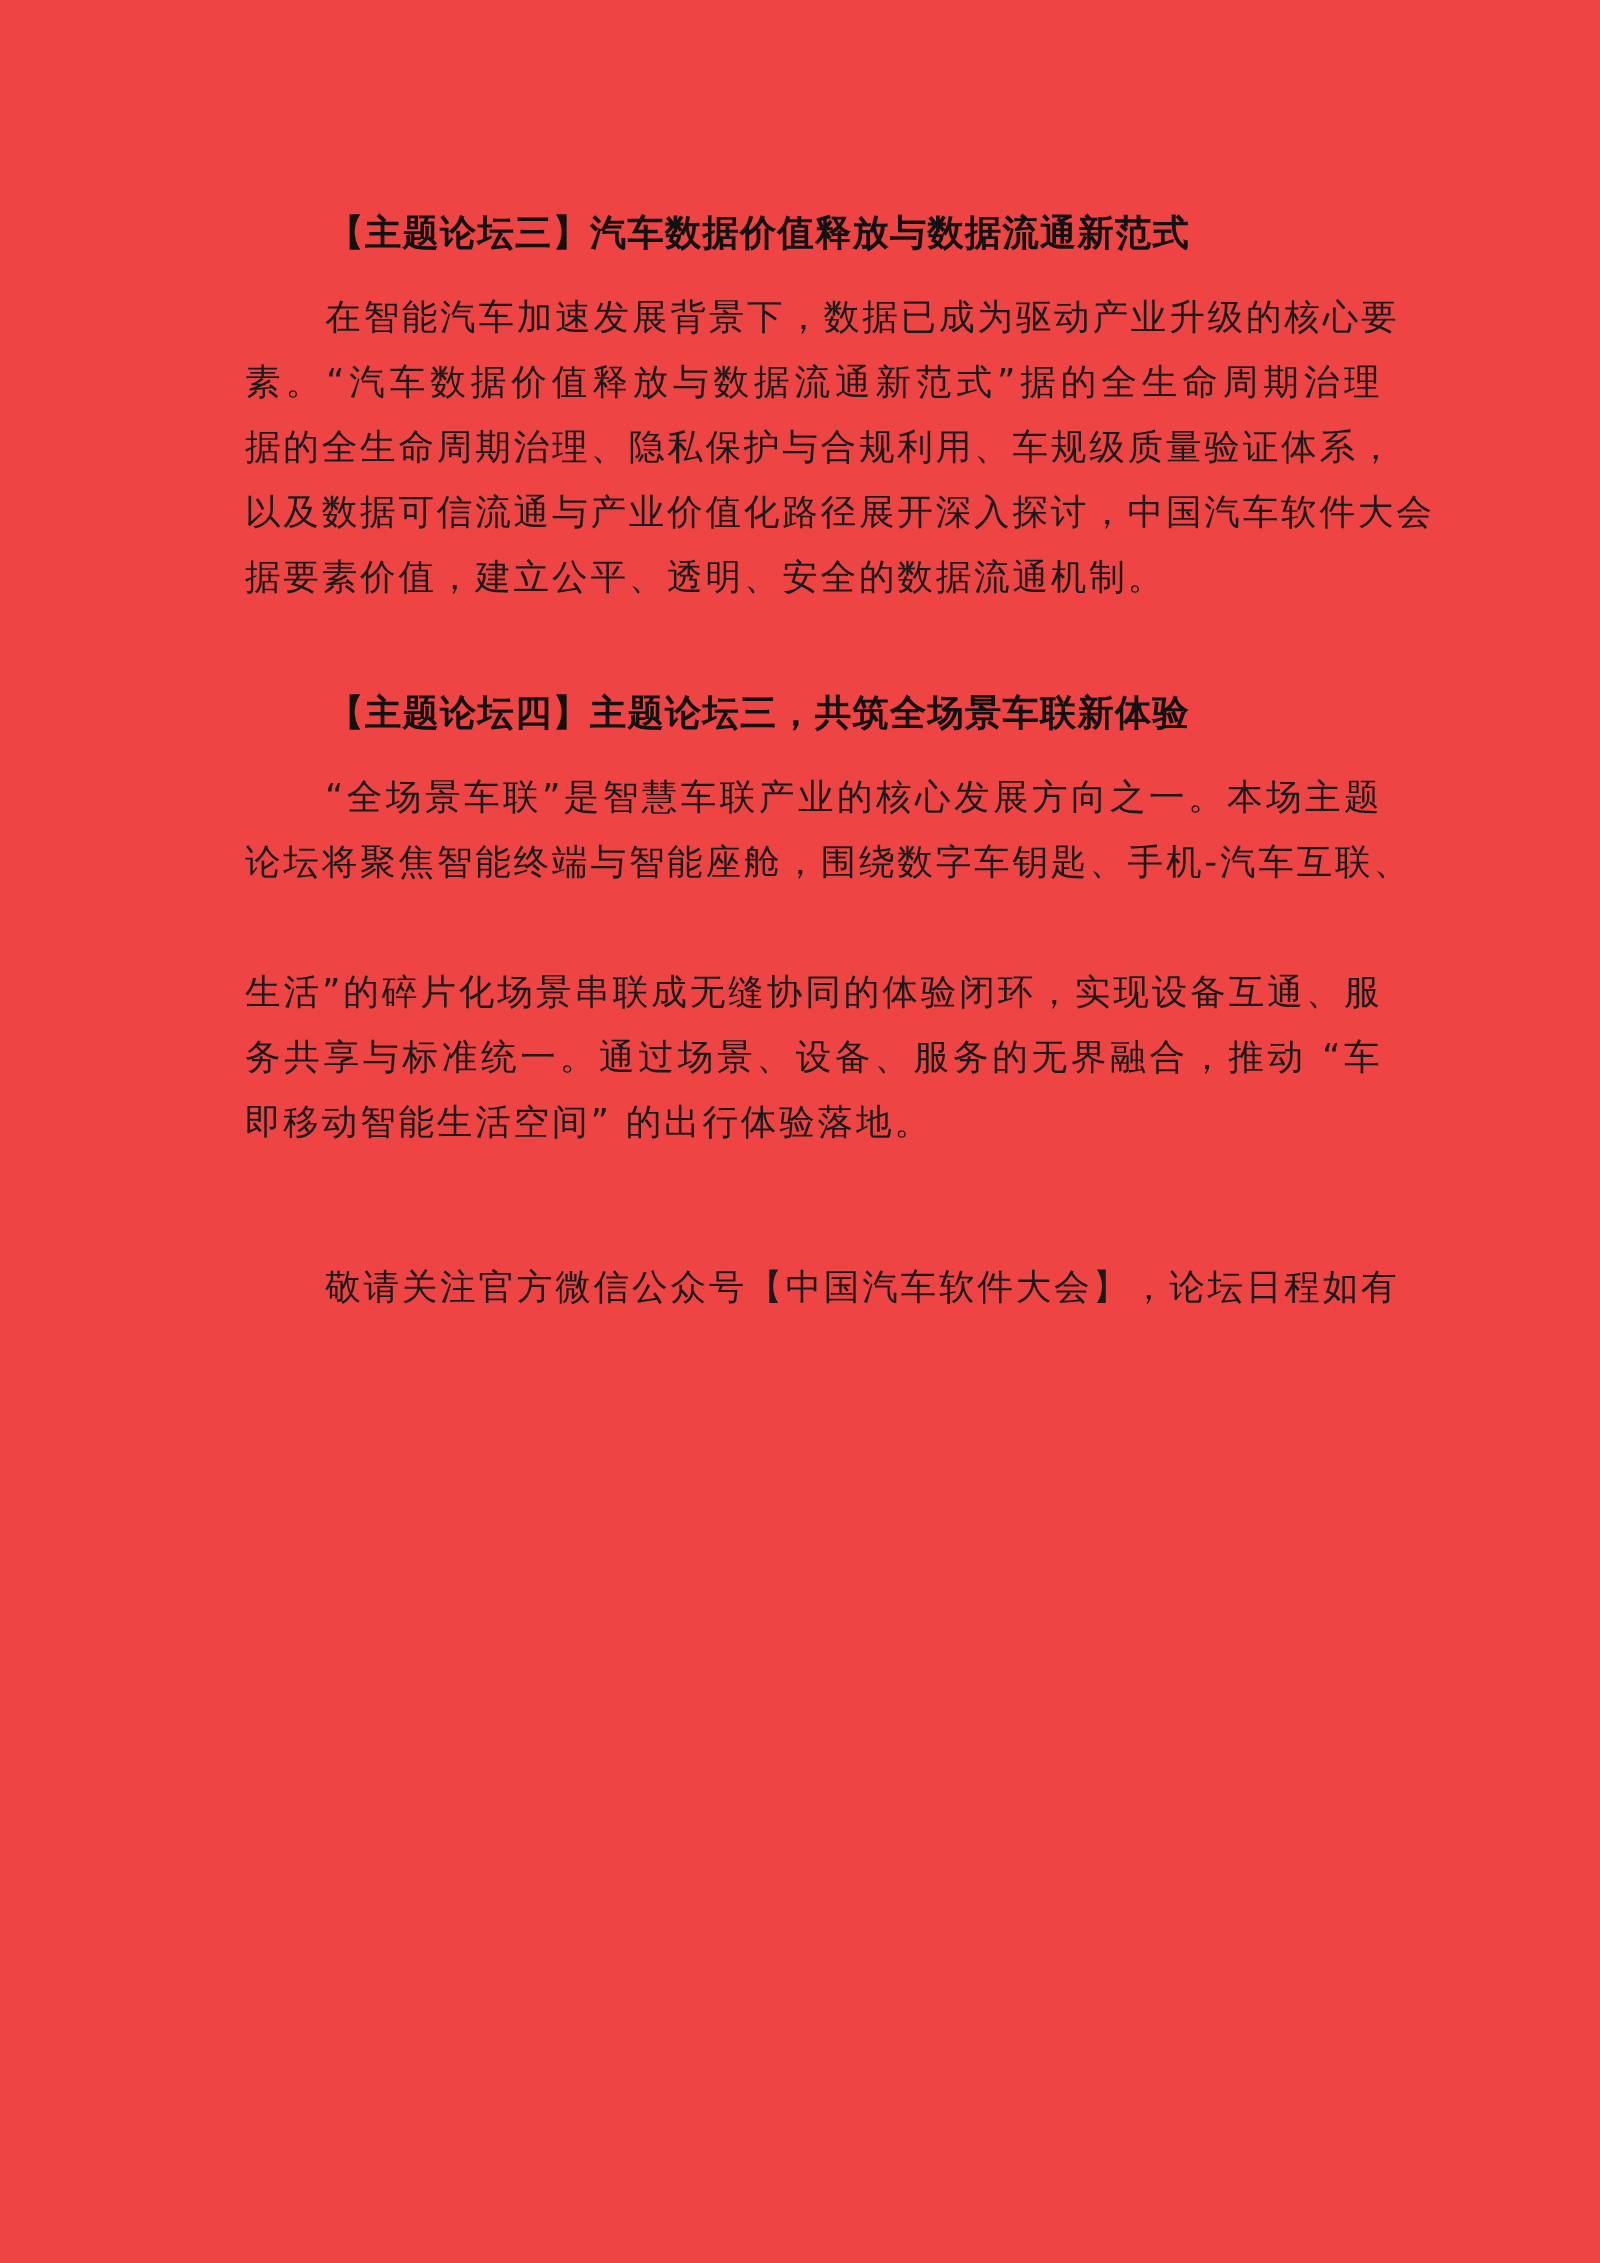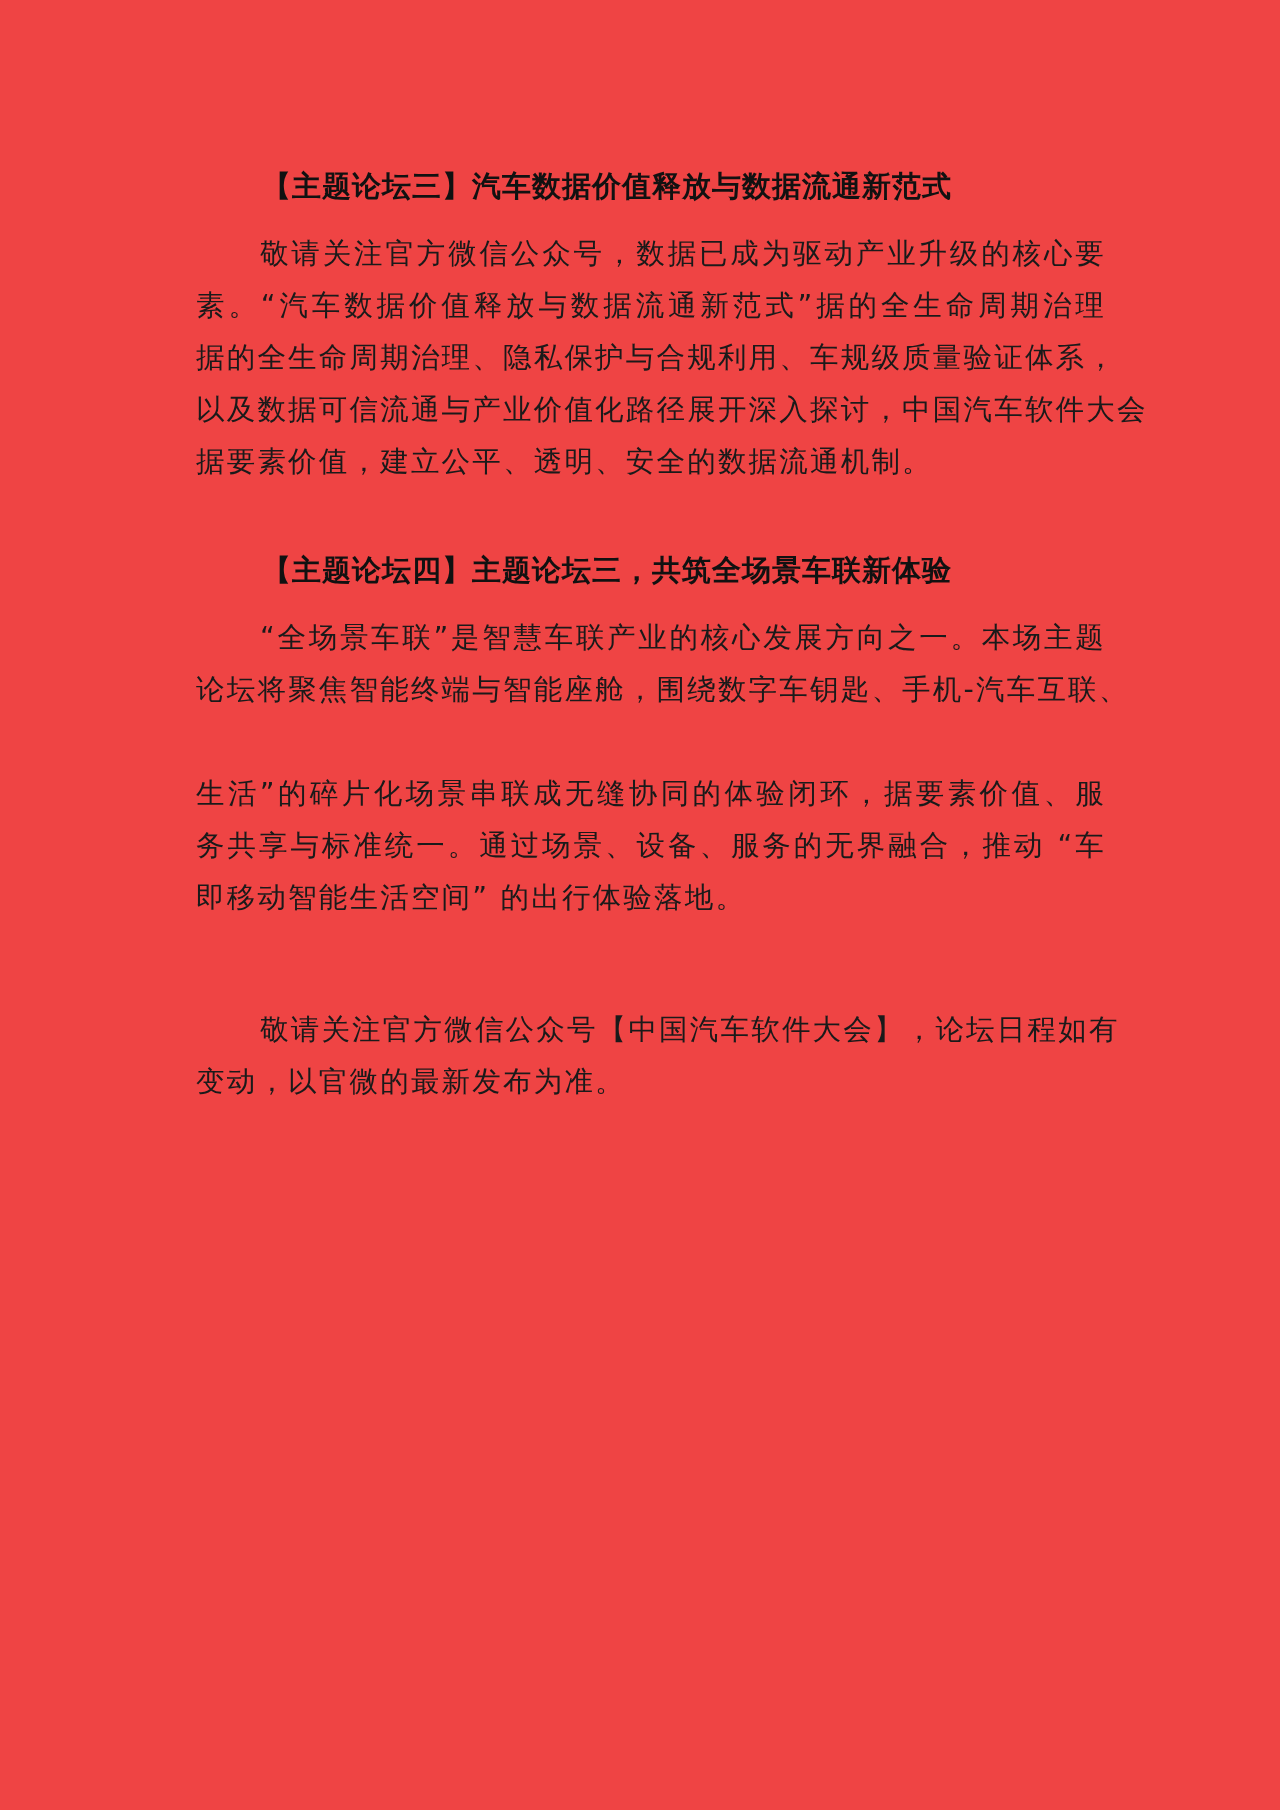--- a/index.html
+++ b/index.html
@@ -50,30 +50,29 @@
     }
     .indent { left: 260px; width: 846px; }
   </style>
 </head>
 <body>
 
 <div class="page">
 
   <div class="heading" style="top:166px;">【主题论坛三】汽车数据价值释放与数据流通新范式</div>
 
-  <div class="line indent" style="top:234px;">敬请关注官方微信公众号，数据已成为驱动产业升级的核心要</div>
+  <div class="line indent" style="top:234px;">在智能汽车加速发展背景下，数据已成为驱动产业升级的核心要</div>
   <div class="line" style="top:286px;">素。“汽车数据价值释放与数据流通新范式”据的全生命周期治理</div>
   <div class="line" style="top:338px;">据的全生命周期治理、隐私保护与合规利用、车规级质量验证体系，</div>
   <div class="line" style="top:390px;">以及数据可信流通与产业价值化路径展开深入探讨，中国汽车软件大会</div>
   <div class="line last" style="top:442px;">据要素价值，建立公平、透明、安全的数据流通机制。</div>
 
   <div class="heading" style="top:550px;">【主题论坛四】主题论坛三，共筑全场景车联新体验</div>
 
   <div class="line indent" style="top:618px;">“全场景车联”是智慧车联产业的核心发展方向之一。本场主题</div>
   <div class="line" style="top:670px;">论坛将聚焦智能终端与智能座舱，围绕数字车钥匙、手机-汽车互联、</div>
-  <div class="line" style="top:774px;">生活”的碎片化场景串联成无缝协同的体验闭环，据要素价值、服</div>
+  <div class="line" style="top:774px;">生活”的碎片化场景串联成无缝协同的体验闭环，实现设备互通、服</div>
   <div class="line" style="top:826px;">务共享与标准统一。通过场景、设备、服务的无界融合，推动 “车</div>
   <div class="line last" style="top:878px;">即移动智能生活空间” 的出行体验落地。</div>
 
   <div class="line indent" style="top:1010px;">敬请关注官方微信公众号【中国汽车软件大会】，论坛日程如有</div>
-  <div class="line last" style="top:1062px;">变动，以官微的最新发布为准。</div>
 
 </div>
 
 </body></html>

